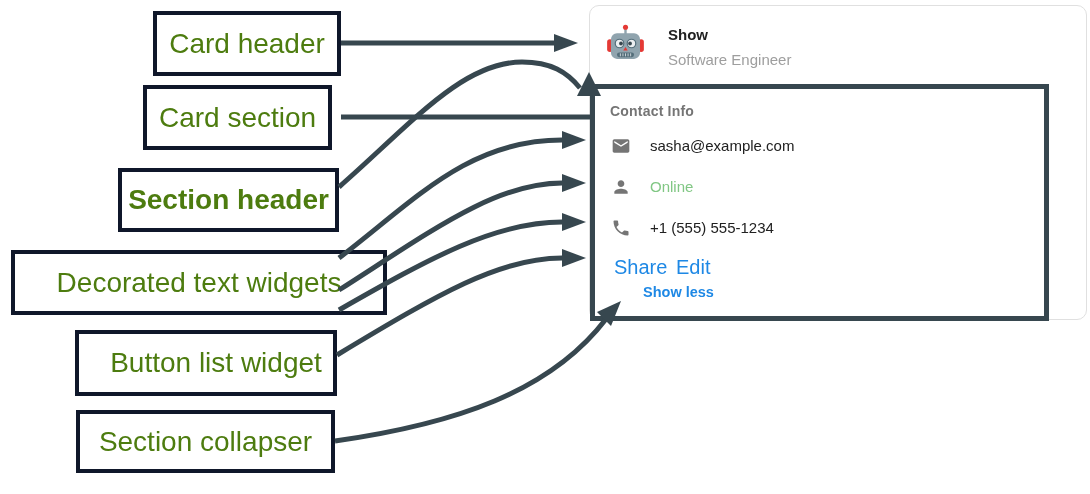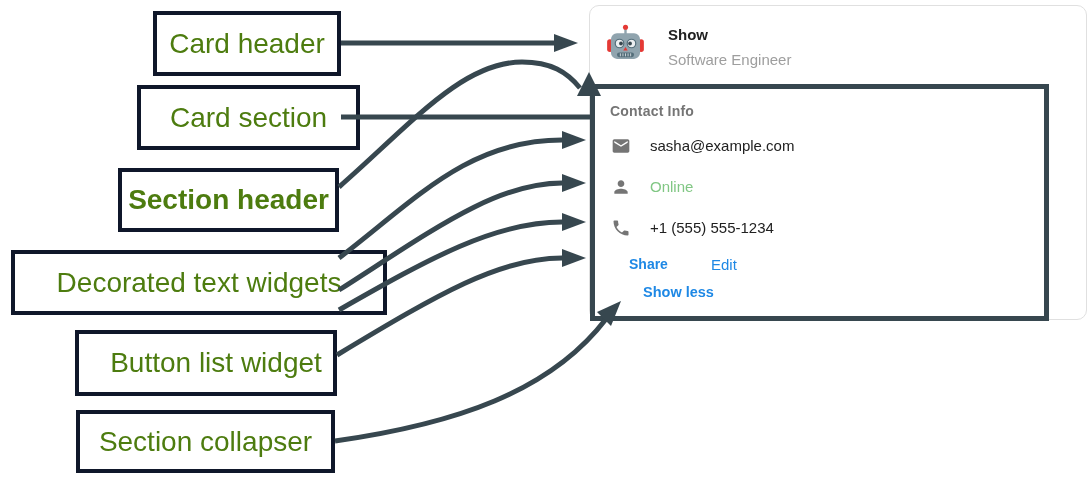--- a/index.html
+++ b/index.html
@@ -16,21 +16,21 @@
     box-sizing:border-box;
     background:#ffffff;
     border:4px solid #0f172a;
     color:#4d7c0f;
     display:flex;align-items:center;justify-content:center;
     font-size:28px;
     white-space:nowrap;
     z-index:3;
   }
   #lbl-card-header      {left:153px; top:11px;  width:188px; height:65px;}
-  #lbl-card-section     {left:137px; top:85px;  width:223px; height:65px;}
+  #lbl-card-section     {left:143px; top:85px;  width:189px; height:65px;}
   #lbl-section-header   {left:118px; top:168px; width:221px; height:64px;font-weight:bold;}
   #lbl-decorated        {left:11px;  top:250px; width:376px; height:65px;}
   #lbl-button-list      {left:75px;  top:330px; width:262px; height:66px;padding-left:20px;}
   #lbl-section-collapser{left:76px;  top:410px; width:259px; height:63px;}
 
   
   #arrows{position:absolute;left:0;top:0;z-index:4;pointer-events:none;}
   #arrows path{stroke:#37474F;stroke-width:5;fill:none;}
   #arrows polygon{fill:#37474F;stroke:none;}
 
@@ -68,25 +68,25 @@
     font-size:14px;font-weight:700;color:#757575;letter-spacing:.2px;
   }
   .ci-row{position:absolute;left:0;height:20px;}
   .ci-row .row-icon{position:absolute;left:16px;top:0;width:20px;height:20px;}
   .ci-row .row-text{position:absolute;left:55px;top:1px;font-size:15px;color:#212121;white-space:nowrap;}
   #row-email {top:47px;}
   #row-status{top:88px;}
   #row-phone {top:129px;}
   #btn-share{
     position:absolute;left:19px;top:167px;
-    font-size:14px;font-weight:700;color:#1E88E5;cursor:pointer;margin-left:15px;
+    font-size:20px;font-weight:400;color:#1E88E5;cursor:pointer;
   }
   #btn-edit{
-    position:absolute;left:116px;top:167px;
-    font-size:15px;font-weight:500;color:#1E88E5;cursor:pointer;
+    position:absolute;left:81px;top:167px;
+    font-size:20px;font-weight:500;color:#1E88E5;cursor:pointer;
   }
   #show-less{
     position:absolute;left:24px;top:195px;
     font-size:14.5px;font-weight:700;color:#1E88E5;cursor:pointer;margin-left:24px;
   }
   .gray-icon{fill:#757575;}
 </style>
 </head>
 <body>
 

